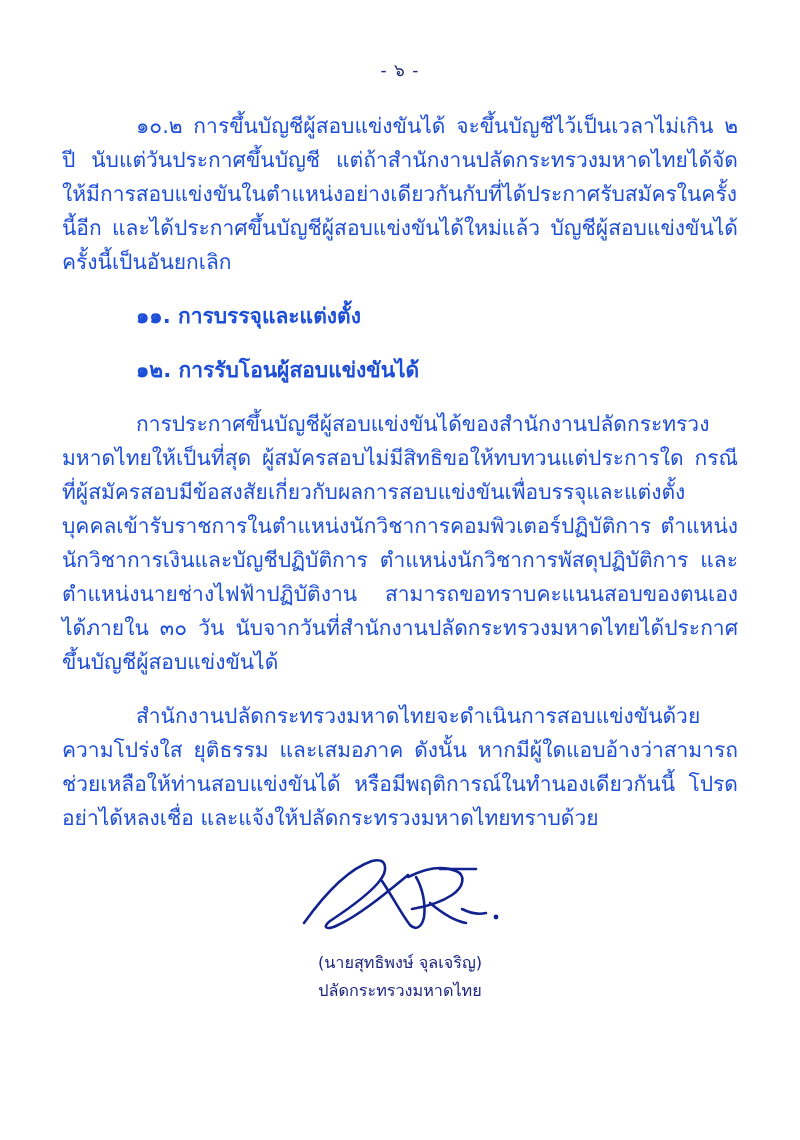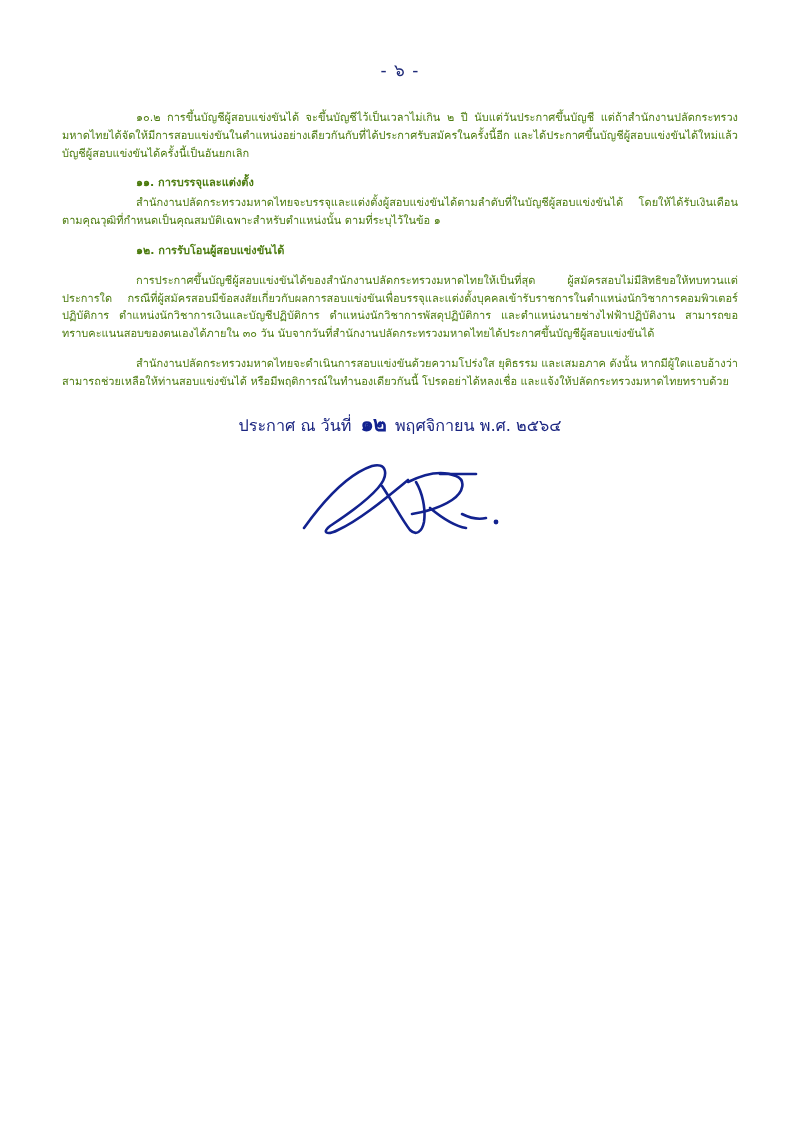--- a/index.html
+++ b/index.html
@@ -22,31 +22,31 @@
     padding: 56px 62px 40px 62px;
   }
   .page-number {
     text-align: center;
     font-size: 17px;
     color: #1f2a78;
     letter-spacing: 1px;
     margin-bottom: 26px;
   }
   .body-text {
-    font-size: 11px;
+    font-size: 21px;
     line-height: 1.62;
-    color: #4d7c0f;
+    color: #1d4ed8;
     text-align: justify;
     text-justify: inter-word;
   }
   p.para {
     margin: 0 0 2px 0;
   }
   p.para.spaced {
-    margin-top: 12px;
+    margin-top: 20px;
   }
   .indent {
     display: inline-block;
     width: 74px;
   }
   .heading {
     font-weight: bold;
   }
   .sign-line {
     margin-top: 16px;
@@ -92,46 +92,44 @@
 <div class="page">
 
   <div class="page-number">- ๖ -</div>
 
   <div class="body-text">
 
     <p class="para"><span class="indent"></span><span>๑๐.๒ การขึ้นบัญชีผู้สอบแข่งขันได้ จะขึ้นบัญชีไว้เป็นเวลาไม่เกิน ๒ ปี นับแต่วันประกาศขึ้นบัญชี แต่ถ้าสำนักงานปลัดกระทรวงมหาดไทยได้จัดให้มีการสอบแข่งขันในตำแหน่งอย่างเดียวกันกับที่ได้ประกาศรับสมัครในครั้งนี้อีก และได้ประกาศขึ้นบัญชีผู้สอบแข่งขันได้ใหม่แล้ว บัญชีผู้สอบแข่งขันได้ครั้งนี้เป็นอันยกเลิก</span></p>
 
     <p class="para spaced heading"><span class="indent"></span><span>๑๑. การบรรจุและแต่งตั้ง</span></p>
 
-    <p class="para"><span class="indent"></span><span>สำนักงานปลัดกระทรวงมหาดไทยจะบรรจุและแต่งตั้งผู้สอบแข่งขันได้ตามลำดับที่ในบัญชีผู้สอบแข่งขันได้ โดยให้ได้รับเงินเดือนตามคุณวุฒิที่กำหนดเป็นคุณสมบัติเฉพาะสำหรับตำแหน่งนั้น ตามที่ระบุไว้ในข้อ ๑</span></p>
 
     <p class="para spaced heading"><span class="indent"></span><span>๑๒. การรับโอนผู้สอบแข่งขันได้</span></p>
 
 
 
     <p class="para spaced"><span class="indent"></span><span>การประกาศขึ้นบัญชีผู้สอบแข่งขันได้ของสำนักงานปลัดกระทรวงมหาดไทยให้เป็นที่สุด ผู้สมัครสอบไม่มีสิทธิขอให้ทบทวนแต่ประการใด กรณีที่ผู้สมัครสอบมีข้อสงสัยเกี่ยวกับผลการสอบแข่งขันเพื่อบรรจุและแต่งตั้งบุคคลเข้ารับราชการในตำแหน่งนักวิชาการคอมพิวเตอร์ปฏิบัติการ ตำแหน่งนักวิชาการเงินและบัญชีปฏิบัติการ ตำแหน่งนักวิชาการพัสดุปฏิบัติการ และตำแหน่งนายช่างไฟฟ้าปฏิบัติงาน สามารถขอทราบคะแนนสอบของตนเองได้ภายใน ๓๐ วัน นับจากวันที่สำนักงานปลัดกระทรวงมหาดไทยได้ประกาศขึ้นบัญชีผู้สอบแข่งขันได้</span></p>
 
     <p class="para spaced"><span class="indent"></span><span>สำนักงานปลัดกระทรวงมหาดไทยจะดำเนินการสอบแข่งขันด้วยความโปร่งใส ยุติธรรม และเสมอภาค ดังนั้น หากมีผู้ใดแอบอ้างว่าสามารถช่วยเหลือให้ท่านสอบแข่งขันได้ หรือมีพฤติการณ์ในทำนองเดียวกันนี้ โปรดอย่าได้หลงเชื่อ และแจ้งให้ปลัดกระทรวงมหาดไทยทราบด้วย</span></p>
 
   </div>
 
-  <div class="sign-line">
-    <span>ประกาศ  ณ  วันที่</span>
-    <span class="sign-date handwrite-date">๑๒</span>
-    <span>พฤศจิกายน พ.ศ. ๒๕๖๔</span>
-  </div>
 
   <div class="signature-area">
     <svg class="signature-svg" width="220" height="96" viewBox="0 0 220 96" fill="none" xmlns="http://www.w3.org/2000/svg">
       <g stroke="#12228f" stroke-width="2.6" fill="none" stroke-linecap="round" stroke-linejoin="round">
         <path d="M14 72 C 34 44, 58 18, 82 10 C 96 6, 100 18, 88 32 C 74 48, 52 62, 40 70 C 32 76, 36 80, 48 74 C 70 64, 96 42, 118 24"></path>
         <path d="M92 30 C 104 48, 112 64, 120 74 C 126 80, 132 76, 134 66 C 136 52, 132 36, 126 26"></path>
         <path d="M118 26 C 134 18, 152 14, 166 20 C 176 24, 174 36, 162 44 C 150 52, 134 56, 122 58"></path>
         <path d="M140 52 C 152 62, 164 70, 176 72"></path>
         <path d="M150 18 L 186 18"></path>
         <path d="M172 58 C 180 62, 188 64, 196 62"></path>
       </g>
       <circle cx="206" cy="66" r="2.4" fill="#12228f"></circle>
     </svg>
   </div>
 
+  <div class="signer">
+    <div>(นายสุทธิพงษ์  จุลเจริญ)</div>
+    <div>ปลัดกระทรวงมหาดไทย</div>
+  </div>
 
 </div>
 
 </body></html>

